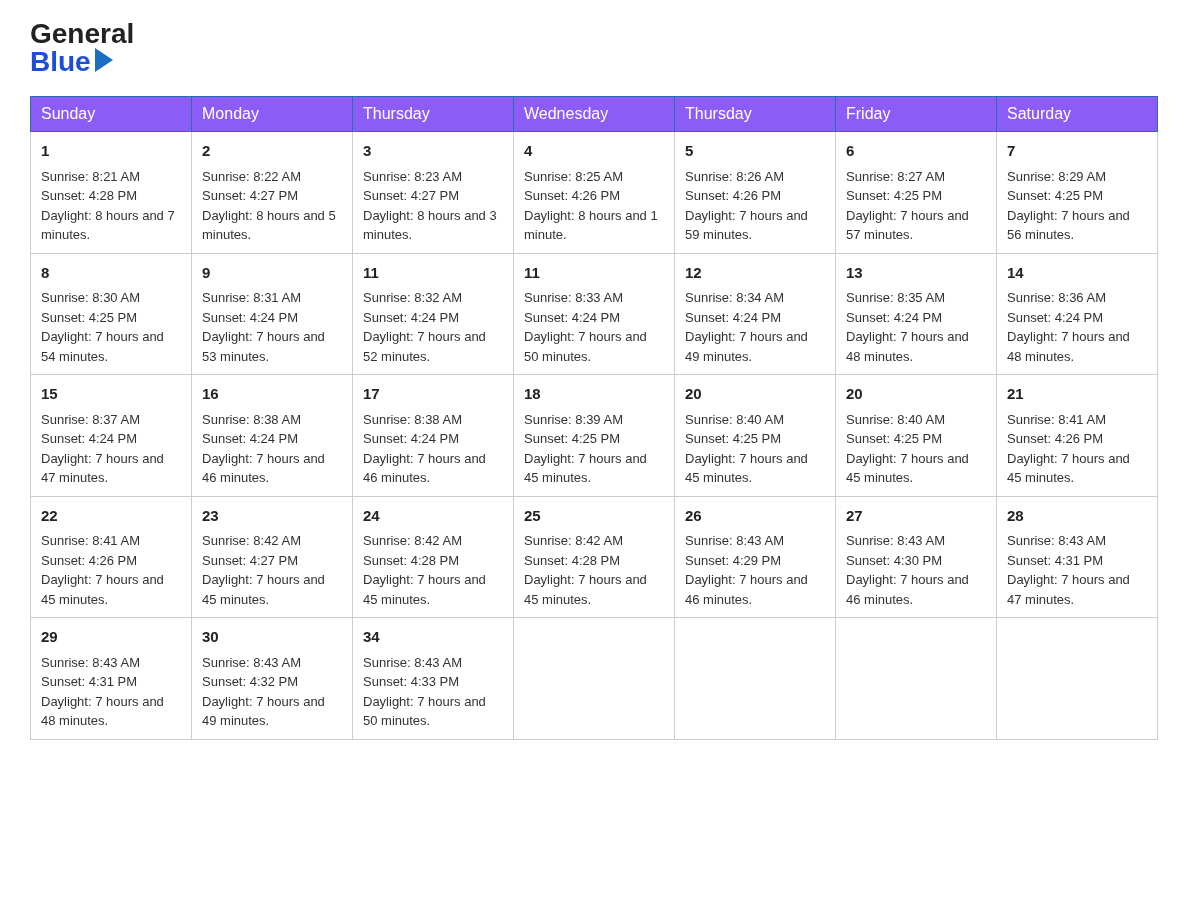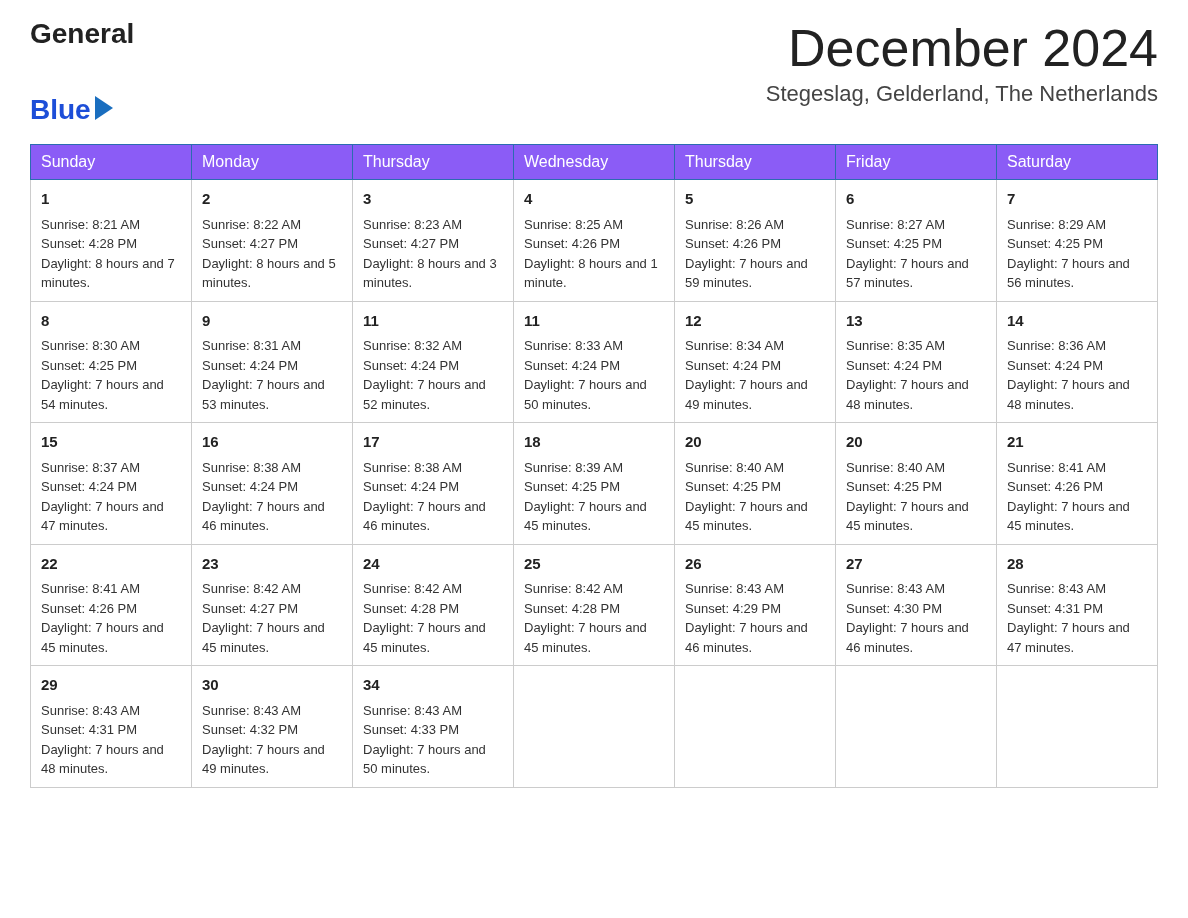--- a/index.html
+++ b/index.html
@@ -13,21 +13,20 @@
     .header {
       display: flex;
       justify-content: space-between;
       align-items: flex-start;
       margin-bottom: 20px;
     }
     .logo {
       display: flex;
       flex-direction: column;
       align-items: flex-start;
-      gap: 48px;
     }
     .logo-general {
       font-size: 28px;
       font-weight: bold;
       color: #222;
       line-height: 1;
     }
     .logo-blue {
       font-size: 28px;
       font-weight: bold;
@@ -104,24 +103,20 @@
 <body>
 
 <div class="header">
   <div class="logo">
     <span class="logo-general">General</span>
     <span class="logo-blue">
       <span>Blue</span>
       <span class="logo-arrow"></span>
     </span>
   </div>
-  <div class="title-section">
-    <div class="month-title">December 2024</div>
-    <div class="location">Stegeslag, Gelderland, The Netherlands</div>
-  </div>
 </div>
 
 <table class="calendar-table">
   <thead>
     <tr>
     <th>Sunday</th>
         <th>Monday</th>
         <th>Thursday</th>
         <th>Wednesday</th>
         <th>Thursday</th>

